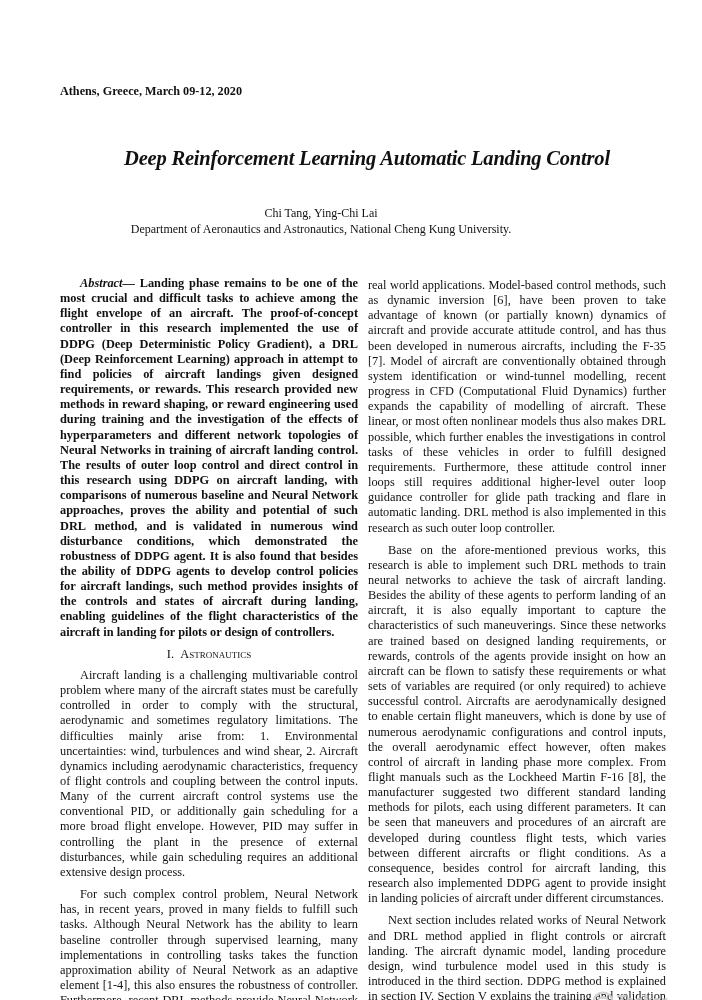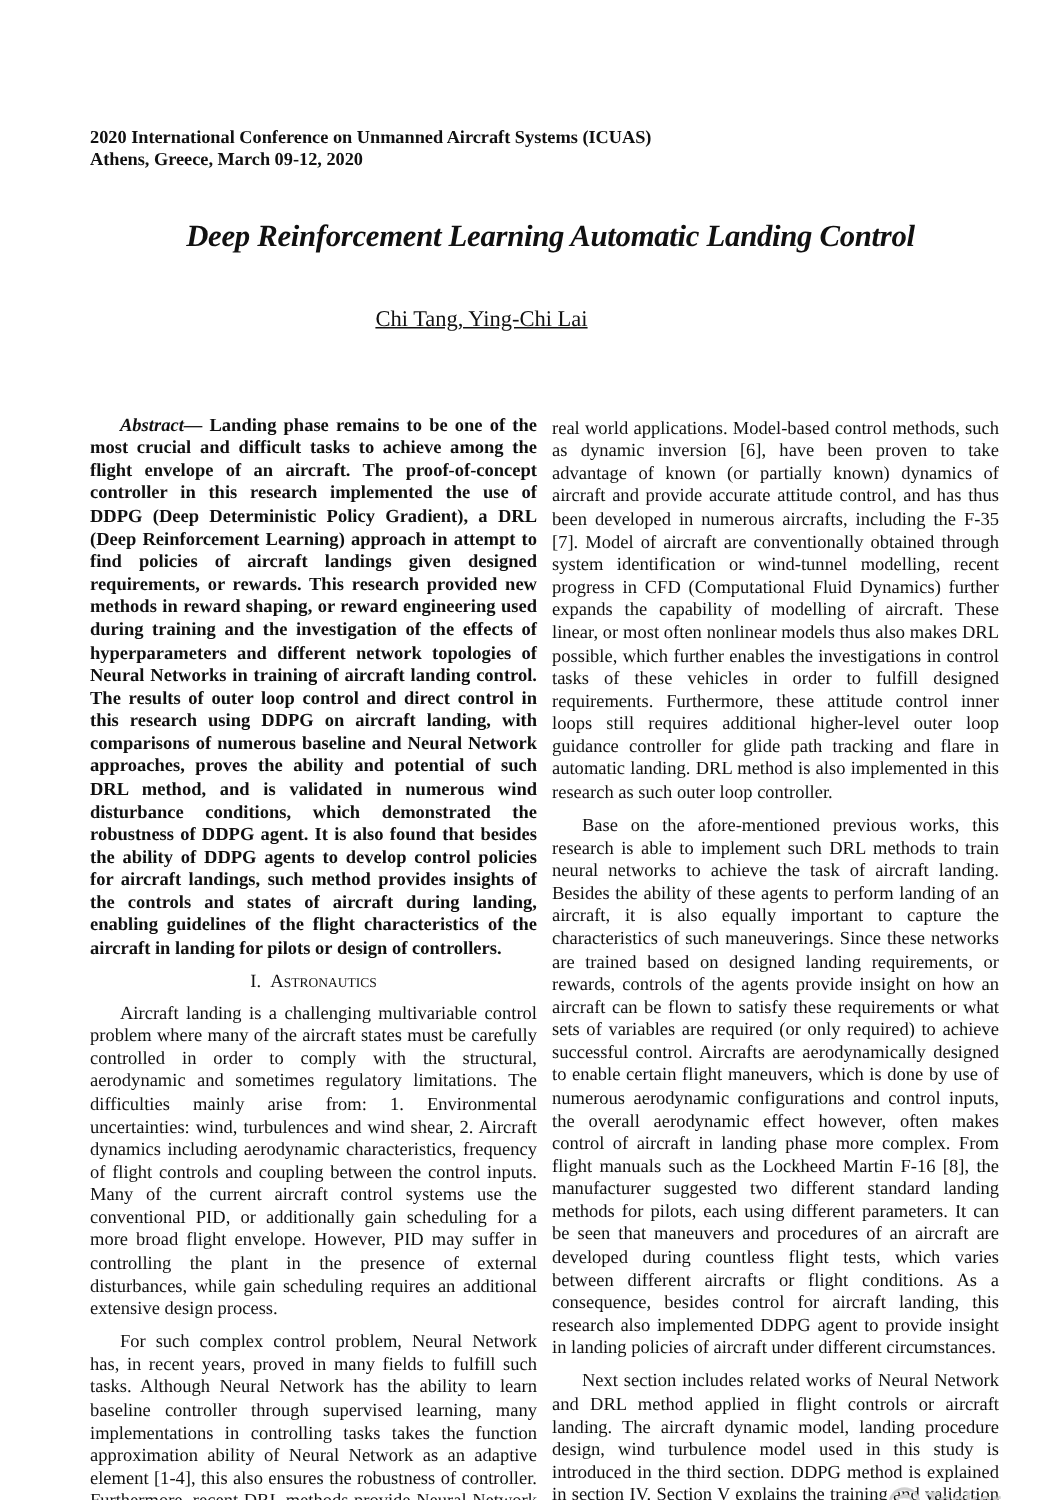--- a/index.html
+++ b/index.html
@@ -1,47 +1,47 @@
 <!DOCTYPE html>
 <html><head>
 <meta charset="utf-8">
 <style>
   html, body { margin: 0; padding: 0; background: #ffffff; }
   body { width: 702px; height: 1000px; position: relative; overflow: hidden; font-family: "Liberation Serif", serif; color: #111; }
   .conf { position: absolute; left: 60px; top: 84px; font-weight: bold; font-size: 12.2px; line-height: 15px; }
   .title { position: absolute; left: 16px; width: 702px; top: 146px; text-align: center; font-weight: bold; font-size: 20.5px; line-height: 24px; letter-spacing: -0.2px; font-style: italic; }
-  .authors { position: absolute; left: 0; width: 642px; top: 205px; text-align: center; font-size: 15px; line-height: 16px; text-decoration: underline; }
+  .authors { position: absolute; left: 0; width: 642px; top: 205px; text-align: center; font-size: 12px; line-height: 16px; }
   .authors a { color: #1a1adf; text-decoration: underline; }
   .col { position: absolute; top: 276px; width: 298px; font-size: 12.35px; line-height: 15.15px; text-align: justify; }
   .col-left { left: 60px; }
   .col-right { left: 368px; top: 278px; }
   .col p { margin: 0; text-indent: 20px; }
   .col p.noindent { text-indent: 0; }
   .abstract { font-weight: bold; text-indent: 20px; font-family: Liberation Serif, serif; }
   .abstract .abs-label { font-style: italic; font-weight: bold; }
   .section-heading { text-align: center; margin: 7px 0 6px 0 !important; text-indent: 0 !important; font-size: 12.4px; }
   .section-heading .sc { font-variant: small-caps; }
   .gap { height: 7px; }
   .watermark { position: absolute; left: 592px; top: 991px; display: flex; align-items: center; gap: 3px; color: #d0d0d0; font-family: "Liberation Sans", sans-serif; font-weight: bold; font-size: 16px; }
   .watermark svg { display: block; }
 </style>
 </head>
 <body>
 
 <div class="conf">
-  <div>2020 International Conference on Unmanned Aircraft Systems (ICUAS)</div>
   <div>Athens, Greece, March 09-12, 2020</div>
 </div>
 
 <div class="title">
   <div>Deep Reinforcement Learning Automatic Landing Control</div>
 </div>
 
 <div class="authors">
   <div>Chi Tang, Ying-Chi Lai</div>
+  <div>Department of Aeronautics and Astronautics, National Cheng Kung University.</div>
 </div>
 
 <div class="col col-left">
   <p class="abstract"><span class="abs-label">Abstract</span><span>— </span><span>Landing phase remains to be one of the most crucial and difficult tasks to achieve among the flight envelope of an aircraft. The proof-of-concept controller in this research implemented the use of DDPG (Deep Deterministic Policy Gradient), a DRL (Deep Reinforcement Learning) approach in attempt to find policies of aircraft landings given designed requirements, or rewards. This research provided new methods in reward shaping, or reward engineering used during training and the investigation of the effects of hyperparameters and different network topologies of Neural Networks in training of aircraft landing control. The results of outer loop control and direct control in this research using DDPG on aircraft landing, with comparisons of numerous baseline and Neural Network approaches, proves the ability and potential of such DRL method, and is validated in numerous wind disturbance conditions, which demonstrated the robustness of DDPG agent. It is also found that besides the ability of DDPG agents to develop control policies for aircraft landings, such method provides insights of the controls and states of aircraft during landing, enabling guidelines of the flight characteristics of the aircraft in landing for pilots or design of controllers.</span></p>
 
   <p class="section-heading"><span>I.</span>&nbsp;&nbsp;<span class="sc">Astronautics</span></p>
 
   <p>Aircraft landing is a challenging multivariable control problem where many of the aircraft states must be carefully controlled in order to comply with the structural, aerodynamic and sometimes regulatory limitations. The difficulties mainly arise from: 1. Environmental uncertainties: wind, turbulences and wind shear, 2. Aircraft dynamics including aerodynamic characteristics, frequency of flight controls and coupling between the control inputs. Many of the current aircraft control systems use the conventional PID, or additionally gain scheduling for a more broad flight envelope. However, PID may suffer in controlling the plant in the presence of external disturbances, while gain scheduling requires an additional extensive design process.</p>
   <div class="gap"></div>
   <p>For such complex control problem, Neural Network has, in recent years, proved in many fields to fulfill such tasks. Although Neural Network has the ability to learn baseline controller through supervised learning, many implementations in controlling tasks takes the function approximation ability of Neural Network as an adaptive element [1-4], this also ensures the robustness of controller. Furthermore, recent DRL methods provide Neural Network based controllers, or agents, to learn and fulfill tasks through learning and interacting with the environment. The well-known Alpha-go from Google DeepMind [5] algorithm is one of such DRL methods.</p>

